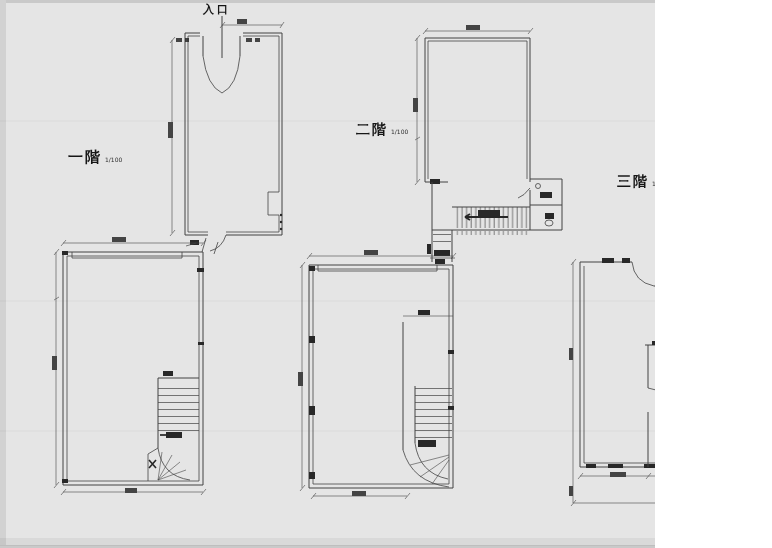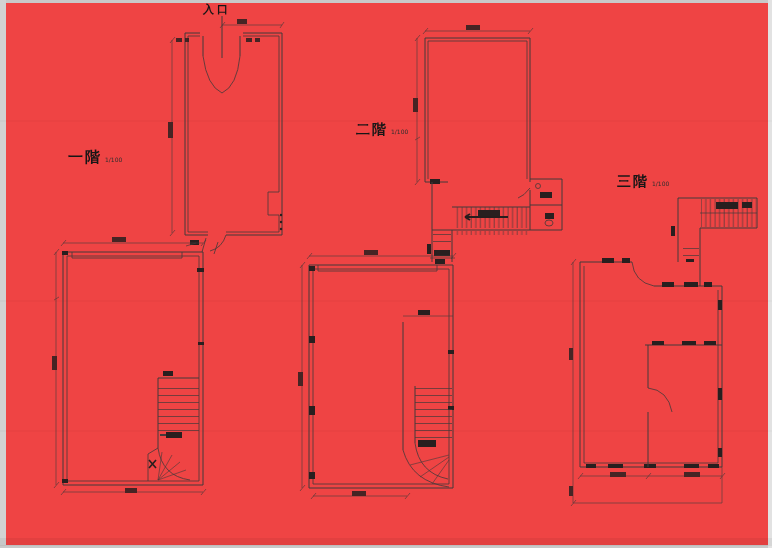--- a/index.html
+++ b/index.html
@@ -1,19 +1,19 @@
 <!DOCTYPE html>
 <html><head>
 <meta charset="utf-8">
 <style>
   html,body{margin:0;padding:0;background:#ffffff;}
   .sheet{
     position:relative;
-    width:772px;height:548px;
-    background:#ef4444;
+    width:655px;height:548px;
+    background:#e5e5e5;
     overflow:hidden;
     font-family:"DejaVu Sans","Liberation Sans",sans-serif;
     text-align:center;
   }
   svg{position:absolute;left:0;top:0;}
   .plan-label{
     position:absolute;
     font-weight:bold;
     color:#161616;
     letter-spacing:2px;

